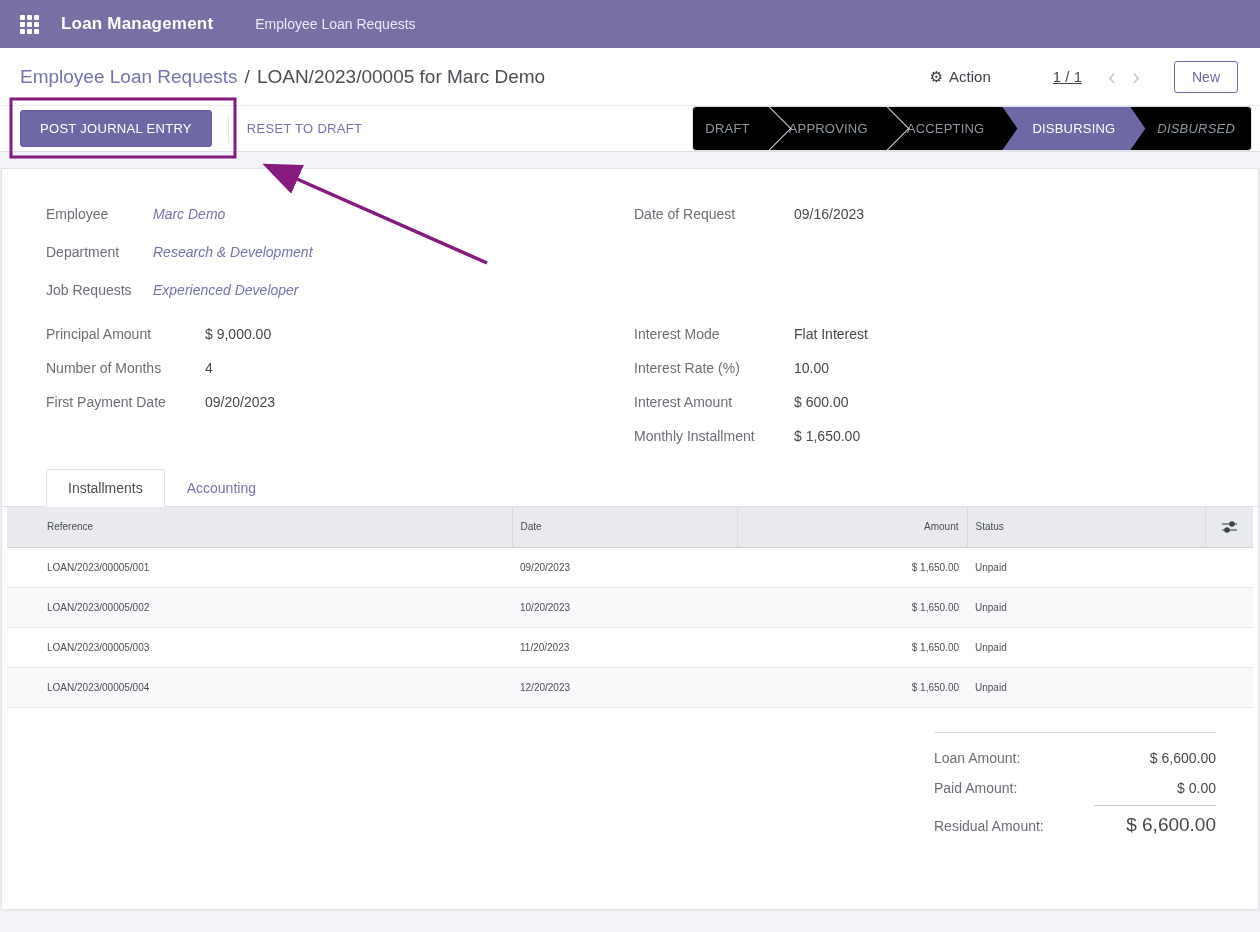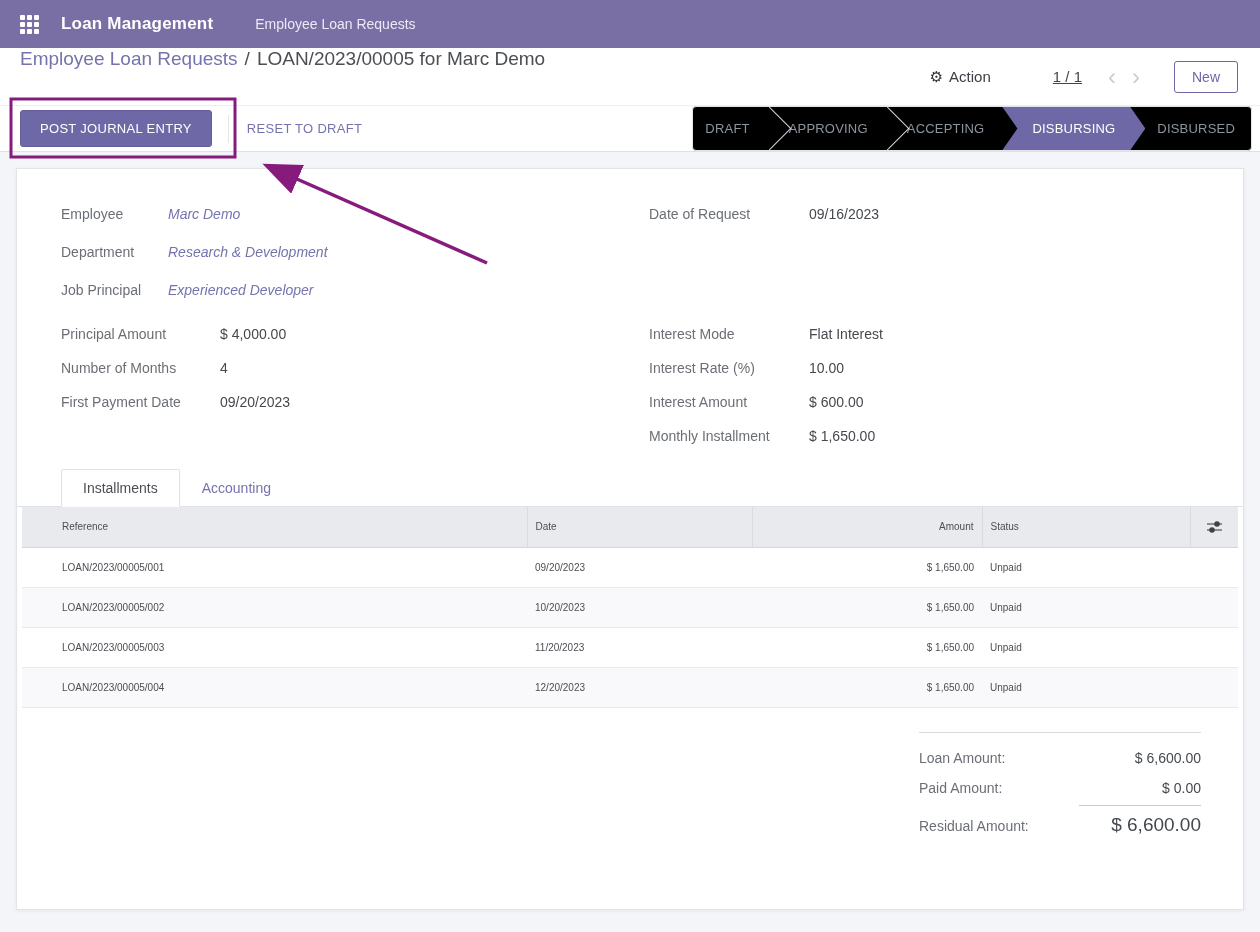--- a/index.html
+++ b/index.html
@@ -11,21 +11,21 @@
   body{font-family:"Liberation Sans","DejaVu Sans",sans-serif; background:#f4f5f8; position:relative;}
 
   
   .navbar{height:48px; background:var(--navbar-bg); display:flex; align-items:center; padding:0 20px; color:#fff;}
   .apps-grid{display:grid; grid-template-columns:repeat(3,5px); grid-template-rows:repeat(3,5px); gap:2px; margin-right:22px; cursor:pointer;}
   .apps-grid i{background:#fff; border-radius:1px;}
   .app-title{font-size:17px; font-weight:bold; letter-spacing:.2px; cursor:pointer;}
   .nav-menu{font-size:14px; margin-left:42px; color:#eceaf6; cursor:pointer;}
 
   
-  .bc-row{height:58px; background:#fff; display:flex; justify-content:space-between; padding:0 22px 0 20px; border-bottom:1px solid #eceef1;}
+  .bc-row{height:58px; background:#fff; display:flex; align-items:center; justify-content:space-between; padding:0 22px 0 20px; border-bottom:1px solid #eceef1;}
   .breadcrumb{font-size:19px; color:#4b4e53;}
   .bc-link{color:var(--link); cursor:pointer;}
   .bc-sep{margin:0 7px; color:#4b4e53;}
   .hdr-actions{display:flex; align-items:center; font-size:15px; color:#3c4046;}
   .action-menu{display:flex; align-items:center; cursor:pointer;}
   .gear{font-size:15px; margin-right:6px; color:#2f3337;}
   .pager{margin-left:62px; color:#43474c;text-decoration:underline;}
   .pg-chev{font-size:24px; color:#c9cdd2; line-height:1; cursor:pointer;}
   .pg-prev{margin-left:26px;} .pg-next{margin-left:16px;}
   .new-btn{margin-left:34px; font-family:inherit; font-size:14px; color:var(--accent); background:#fff; border:1px solid var(--accent); border-radius:3px; padding:7px 17px; cursor:pointer;}
@@ -34,24 +34,24 @@
   .ctl-row{height:46px; background:#fff; border-bottom:1px solid #dfe1e5; display:flex; justify-content:space-between; align-items:stretch;}
   .ctl-left{display:flex; align-items:center; padding-left:20px;}
   .btn-primary{font-family:inherit; font-size:13px; letter-spacing:.3px; color:#fff; background:var(--accent); border:1px solid #645d9b; border-radius:3px; padding:10px 19px; cursor:pointer;}
   .ctl-div{width:1px; height:28px; background:#e3e5e8; margin:0 14px 0 16px;}
   .btn-link{font-family:inherit; font-size:13px; letter-spacing:.3px; color:var(--link); background:transparent; border:none; padding:10px 4px; cursor:pointer;}
   .statusbar{display:flex; align-items:stretch; border:1px solid #e2e4e7; border-radius:4px; margin-right:8px; overflow:hidden; background:#000000;}
   .stage{display:flex; align-items:center; font-size:13px; letter-spacing:.2px; color:var(--stage-inactive); padding:0 12px; cursor:pointer; white-space:nowrap;}
   .stage-sep{width:31px; height:31px; border-top:1px solid #d7dade; border-right:1px solid #d7dade; transform:rotate(45deg); align-self:center; margin:0 -8px; flex-shrink:0;}
   .stage-arrow{background:var(--accent); color:#fff; padding:0 30px 0 30px; margin-left:6px;
     clip-path:polygon(0 0, calc(100% - 15px) 0, 100% 50%, calc(100% - 15px) 100%, 0 100%, 15px 50%);}
-  .stage-last{padding:0 16px 0 12px;}
-
-  
-  .content{height:780px; padding:16px 16px 22px;}
+  .stage-last{padding:0 16px 0 12px;font-style:italic;}
+
+  
+  .content{height:780px; padding:16px 1px 22px;}
   .sheet{background:#fff; border:1px solid #e3e4e8; box-shadow:0 1px 4px rgba(0,0,0,.06); min-height:742px; padding-top:26px;}
   .fgroups{display:flex; padding:0 40px 0 44px;}
   .fgroup{display:flex; flex-direction:column;}
   .fg-left{width:588px; flex-shrink:0;}
   .fg-right{flex:1;}
   .frow{display:flex; align-items:baseline;}
   .blk1 .frow{padding:11px 0;}
   .blk2 .frow{padding:9px 0;}
   .blk1{margin-bottom:8px;}
   .flabel{font-size:14px; color:#6b6f75;}
@@ -153,37 +153,37 @@
       <div class="fgroup fg-left lbl1">
         <div class="frow">
           <span class="flabel">Employee</span>
           <span class="fvalue link">Marc Demo</span>
         </div>
         <div class="frow">
           <span class="flabel">Department</span>
           <span class="fvalue link">Research &amp; Development</span>
         </div>
         <div class="frow">
-          <span class="flabel">Job Principal</span>
+          <span class="flabel">Job Requests</span>
           <span class="fvalue link">Experienced Developer</span>
         </div>
       </div>
       <div class="fgroup fg-right">
         <div class="frow">
           <span class="flabel">Date of Request</span>
           <span class="fvalue">09/16/2023</span>
         </div>
       </div>
     </div>
 
     <div class="fgroups blk2">
       <div class="fgroup fg-left lbl2">
         <div class="frow">
           <span class="flabel">Principal Amount</span>
-          <span class="fvalue">$ 4,000.00</span>
+          <span class="fvalue">$ 9,000.00</span>
         </div>
         <div class="frow">
           <span class="flabel">Number of Months</span>
           <span class="fvalue">4</span>
         </div>
         <div class="frow">
           <span class="flabel">First Payment Date</span>
           <span class="fvalue">09/20/2023</span>
         </div>
       </div>

